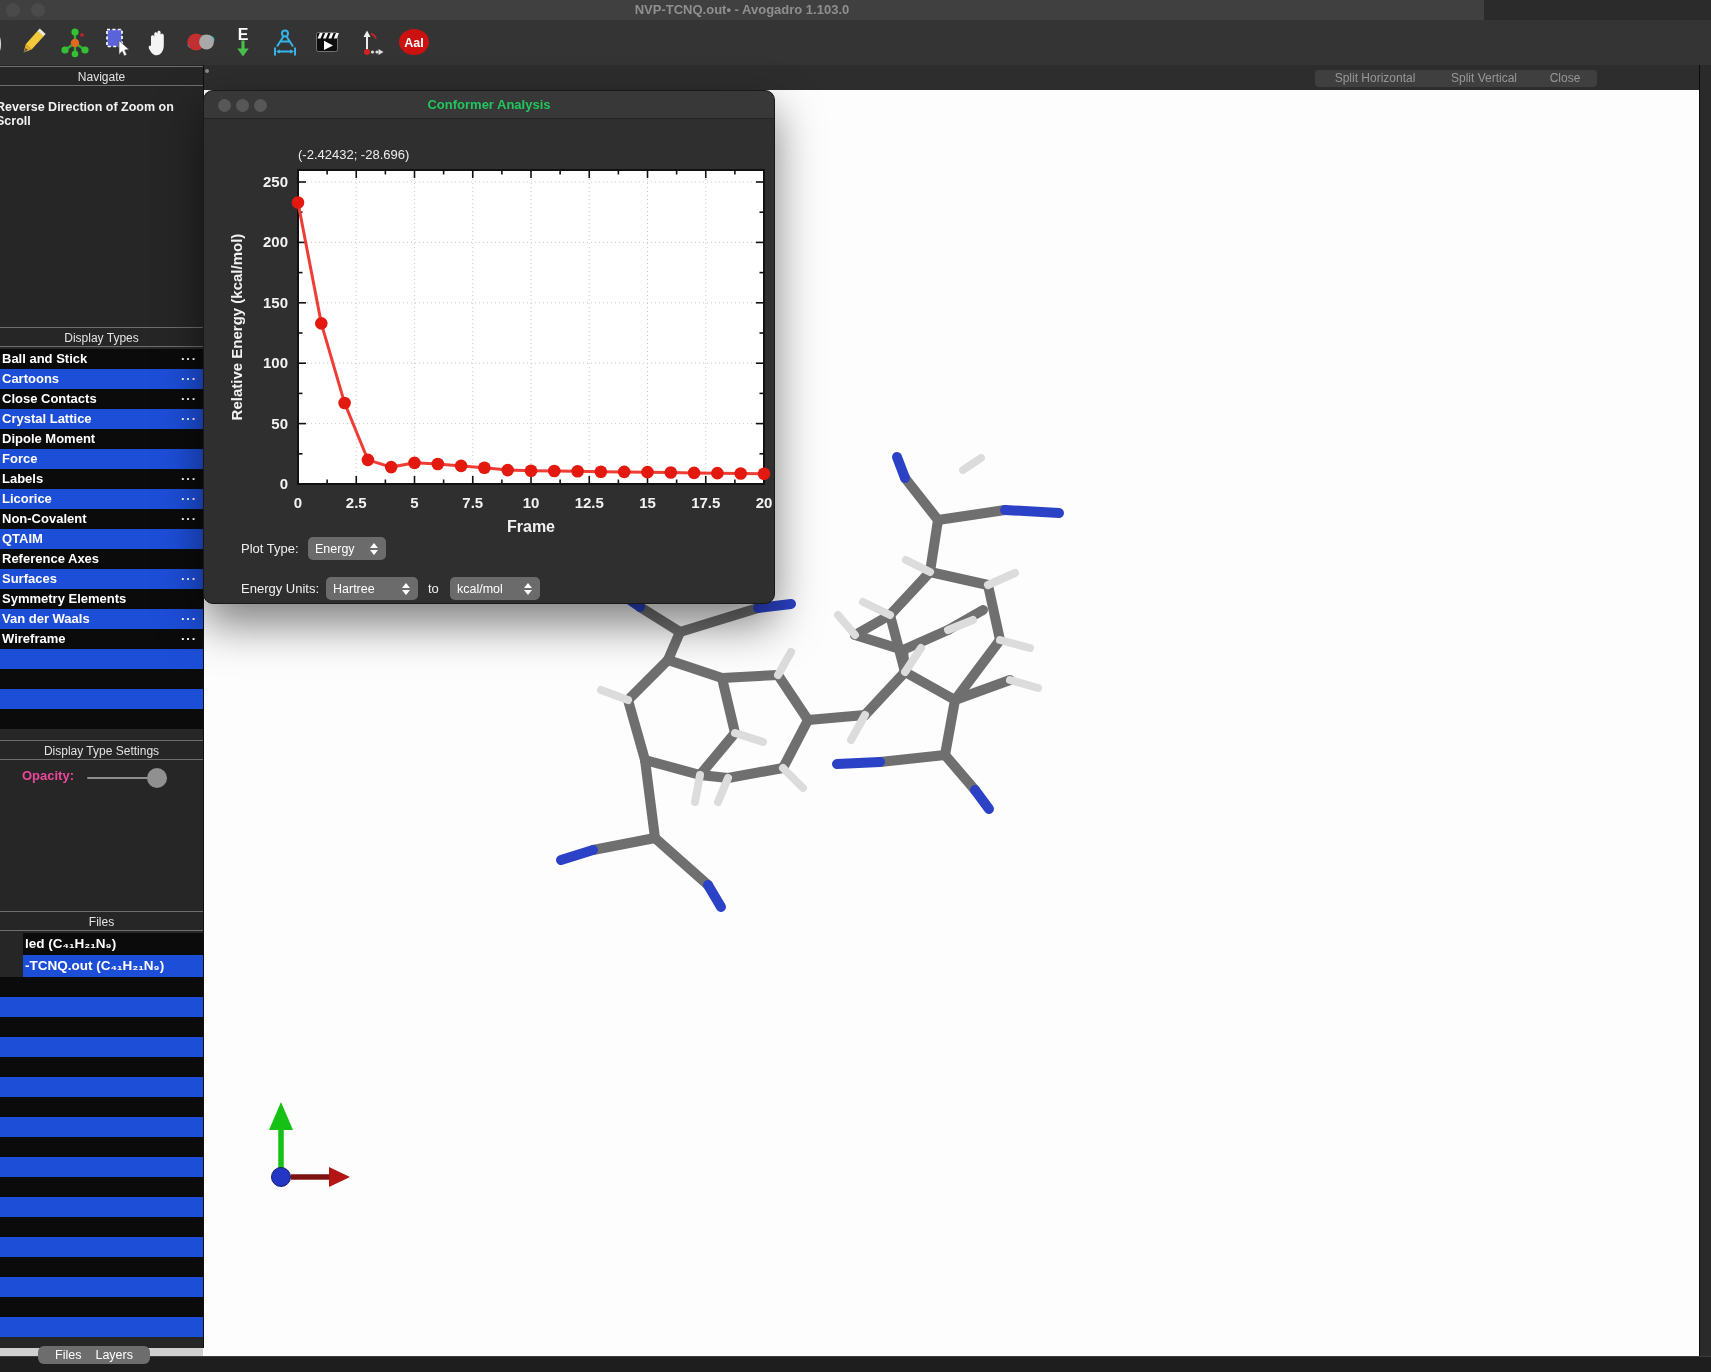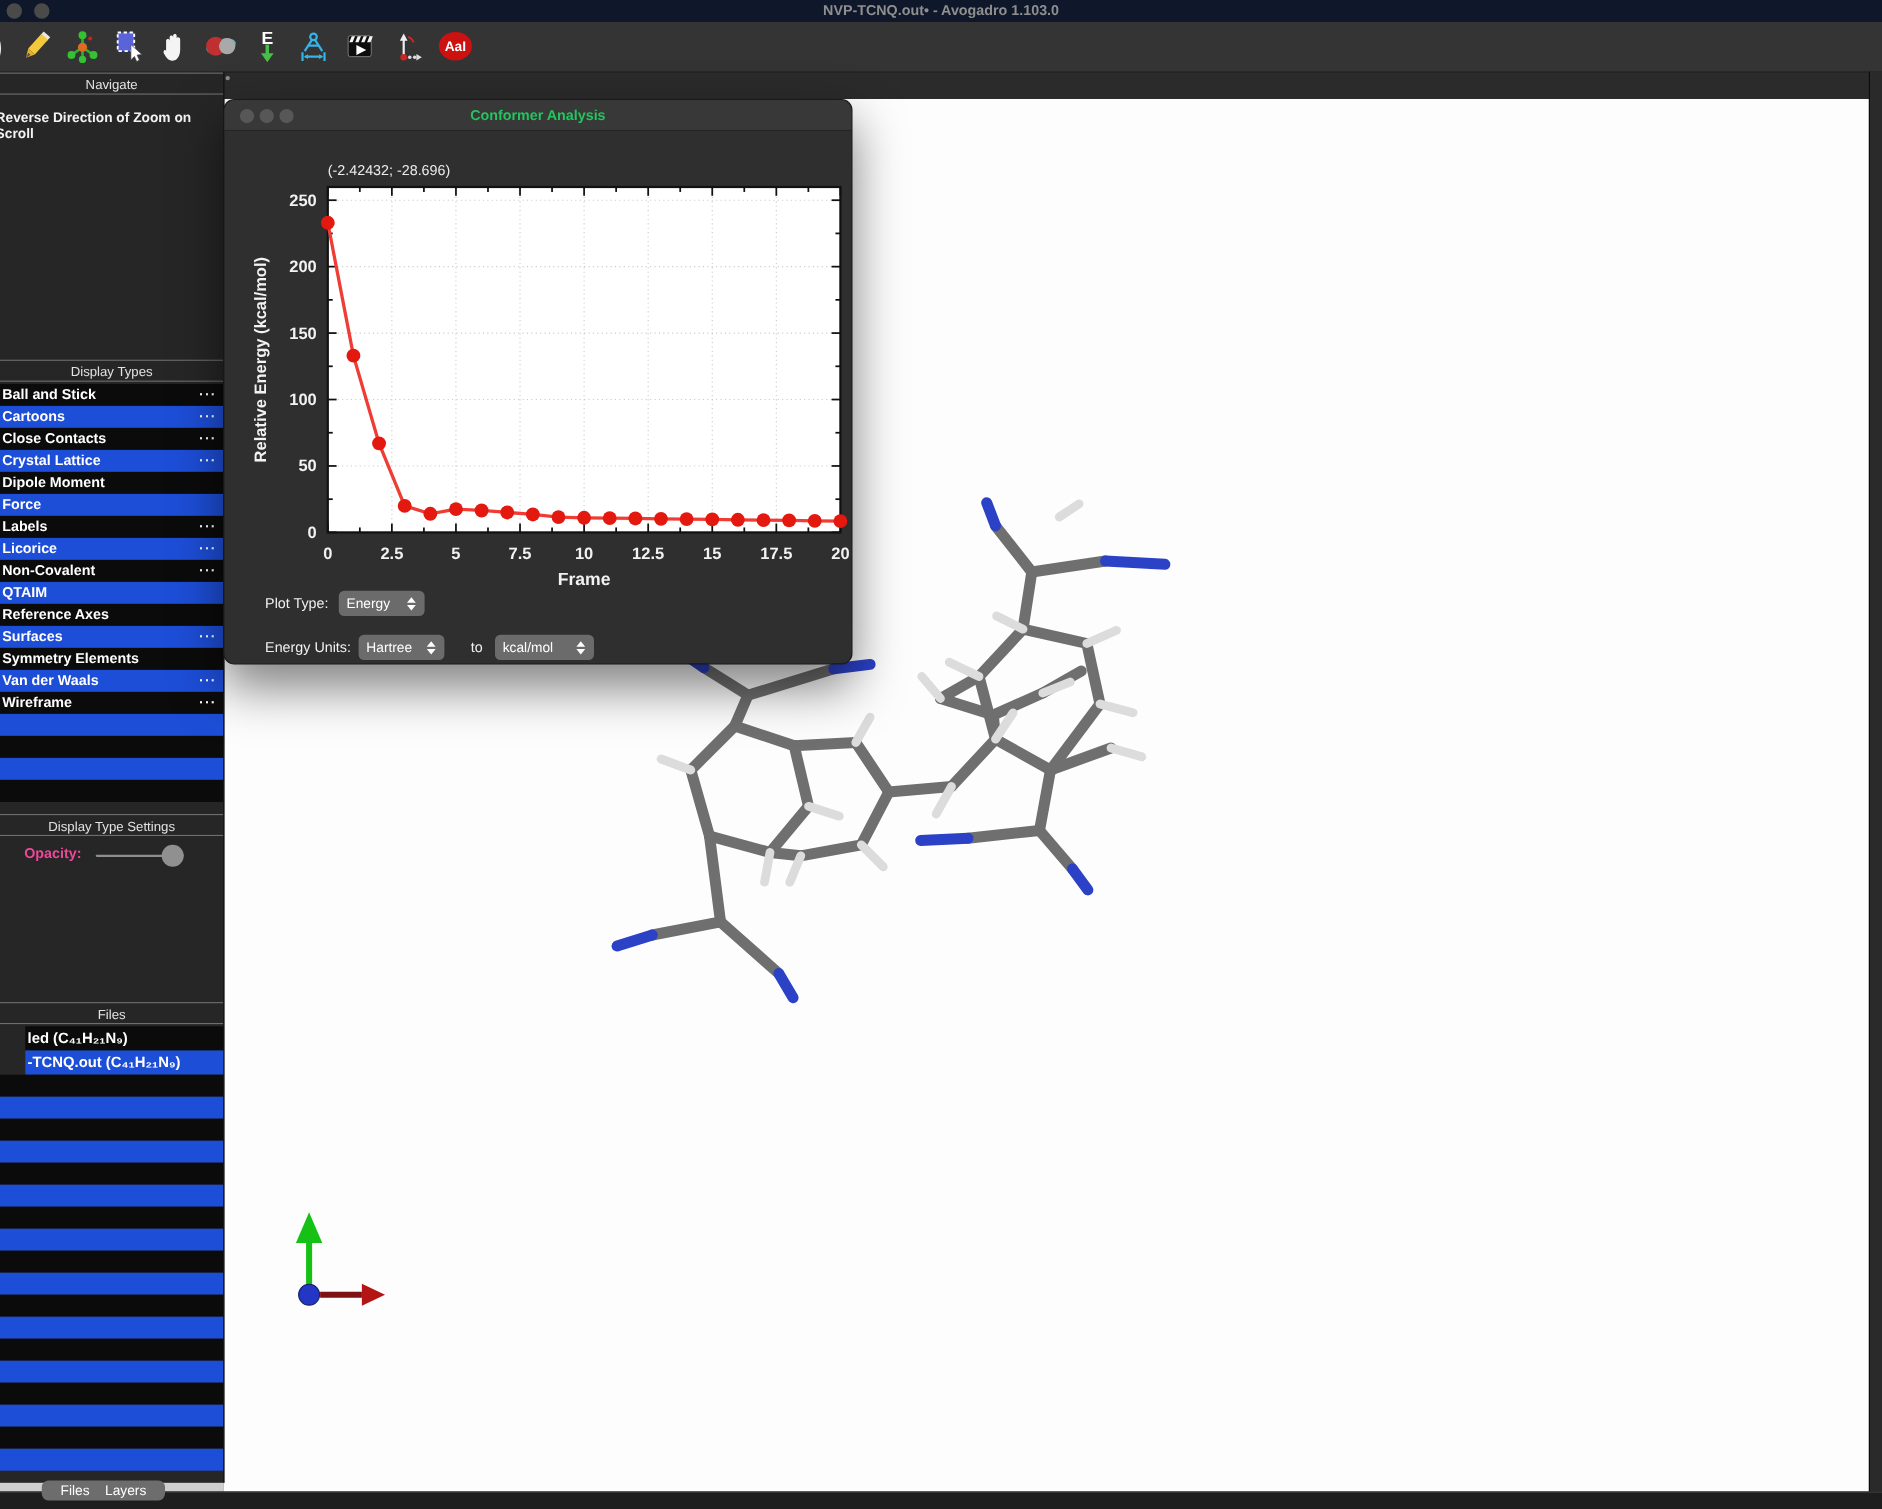--- a/index.html
+++ b/index.html
@@ -1,19 +1,19 @@
 <!DOCTYPE html>
 <html><head>
 <meta charset="utf-8">
 <style>
   html,body{margin:0;padding:0;background:#1c1c1c;}
   #app{position:relative;width:1711px;height:1372px;overflow:hidden;
        font-family:"Liberation Sans",sans-serif;background:#2b2b2b;}
   
-  #titlebar{position:absolute;left:0;top:0;width:1711px;height:20px;background:#0f172a;}
+  #titlebar{position:absolute;left:0;top:0;width:1484px;height:20px;background:#404040;}
   .traffic{position:absolute;top:3px;width:14px;height:14px;border-radius:50%;background:#4a4a4a;}
   #win-title{position:absolute;left:0;right:0;top:0;height:20px;line-height:20px;text-align:center;
              color:#8f8f8f;font-size:13px;font-weight:bold;}
   #toolbar{position:absolute;left:0;top:20px;width:1711px;height:45px;background:#343434;
            border-bottom:1px solid #1d1d1d;}
   .tool-btn{position:absolute;top:5px;width:38px;height:36px;}
   .tool-btn svg{width:34px;height:34px;display:block;margin:0 auto;}
   
   #topstrip{position:absolute;left:203px;top:65px;width:1496px;height:25px;background:#2d2d2d;}
   .strip-btn{position:absolute;top:5px;height:17px;border-radius:4px;background:#3f3f3f;
@@ -178,20 +178,25 @@
         </svg>
     </div>
     <div class="tool-btn" style="left:392px;width:44px">
       <svg viewBox="0 0 34 34">
         <ellipse cx="17" cy="17" rx="15" ry="13" fill="#cc1111"></ellipse>
         <text x="17" y="21.5" text-anchor="middle" font-size="12.5" font-weight="bold" fill="#fff" font-family="Liberation Sans, sans-serif">AaI</text>
         </svg>
     </div>
   </div>
 
+  <div id="topstrip">
+    <div class="strip-btn" style="right:264px;width:100px">Split Horizontal</div>
+    <div class="strip-btn" style="right:162px;width:86px">Split Vertical</div>
+    <div class="strip-btn" style="right:102px;width:44px">Close</div>
+  </div>
   <div id="artifact-dot"></div>
 
   <div id="viewport">
     <svg id="scene" width="1496" height="1266" viewBox="0 0 1496 1266">
 
       <g class="bond">
         <line x1="425" y1="610" x2="465" y2="570"></line>
           <line x1="465" y1="570" x2="519" y2="588"></line>
         <line x1="519" y1="588" x2="532" y2="643"></line>
           <line x1="532" y1="643" x2="497" y2="685"></line>
@@ -495,21 +500,21 @@
           <text x="233" y="362" text-anchor="middle" font-size="16">Frame</text>
           <text x="-56" y="157" text-anchor="middle" font-size="15" transform="rotate(-90 -56 157)">Relative Energy (kcal/mol)</text>
         </svg>
     </div>
     <div class="dlg-label" style="left:37px;top:450px">Plot Type:</div>
     <div class="popup" style="left:104px;top:446px;width:78px">
       <span>Energy</span>
         <span class="chev"></span>
     </div>
     <div class="dlg-label" style="left:37px;top:490px">Energy Units:</div>
-    <div class="popup" style="left:122px;top:486px;width:78px">
+    <div class="popup" style="left:122px;top:486px;width:92px">
       <span>Hartree</span>
         <span class="chev"></span>
     </div>
     <div class="dlg-label" style="left:224px;top:490px">to</div>
     <div class="popup" style="left:246px;top:486px;width:90px">
       <span>kcal/mol</span>
         <span class="chev"></span>
     </div>
   </div>
 

